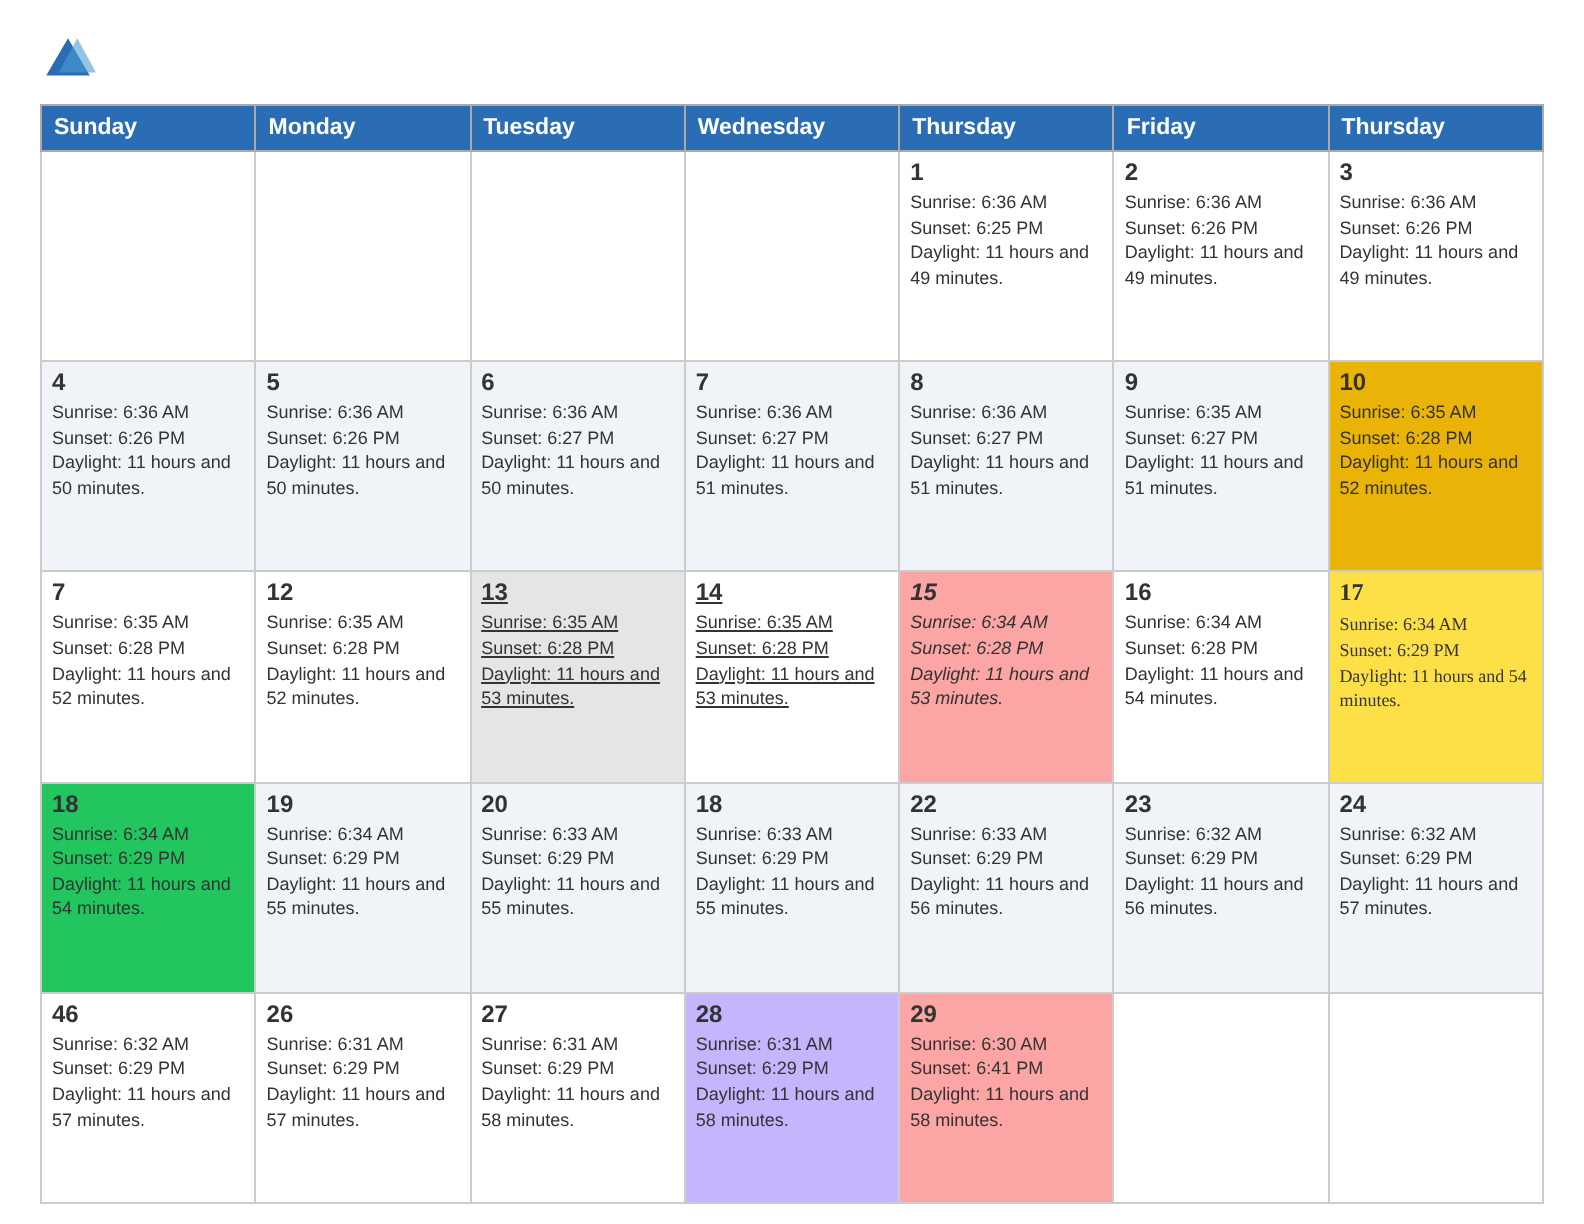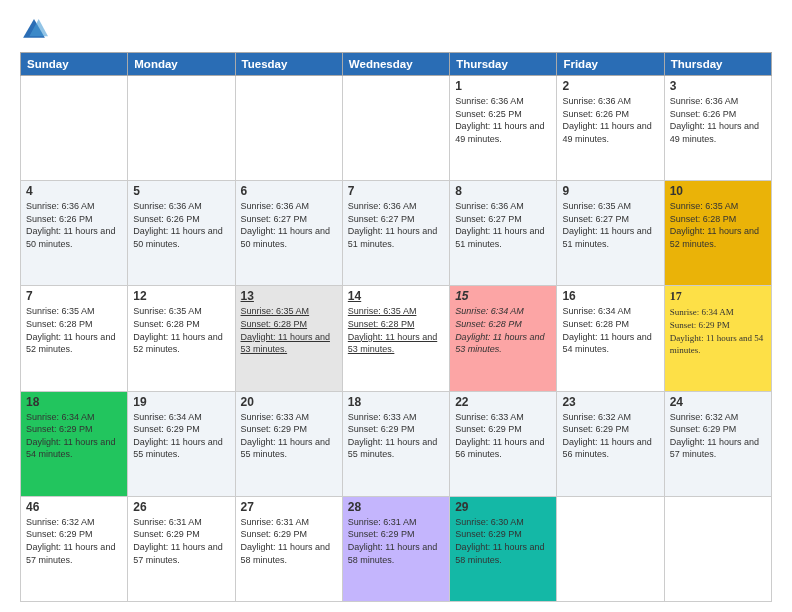--- a/index.html
+++ b/index.html
@@ -299,24 +299,24 @@
             <div class="cell-info" style="white-space: pre-line;">Sunrise: 6:31 AM
 Sunset: 6:29 PM
 Daylight: 11 hours and 58 minutes.</div>
           </td>
           <td style="background: #c4b5fd;">
             <span class="day-num">28</span>
             <div class="cell-info" style="white-space: pre-line;">Sunrise: 6:31 AM
 Sunset: 6:29 PM
 Daylight: 11 hours and 58 minutes.</div>
           </td>
-          <td style="background: #14b8a6; margin-left: 48px;">
+          <td style="background: #fca5a5; margin-left: 48px;">
             <span class="day-num">29</span>
             <div class="cell-info" style="white-space: pre-line;">Sunrise: 6:30 AM
-Sunset: 6:29 PM
+Sunset: 6:41 PM
 Daylight: 11 hours and 58 minutes.</div>
           </td>
           <td class="empty"></td>
           <td class="empty"></td>
         </tr>
       </tbody>
   </table>
 </div>
 
 </body></html>

